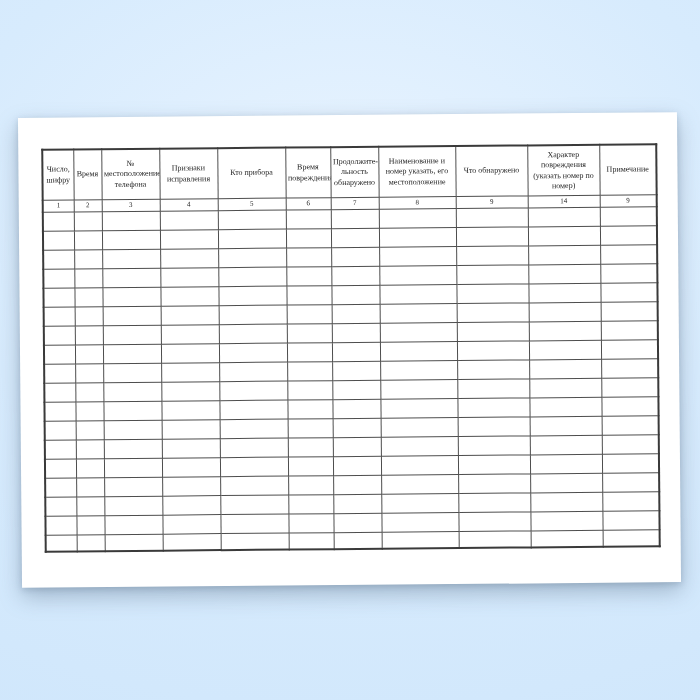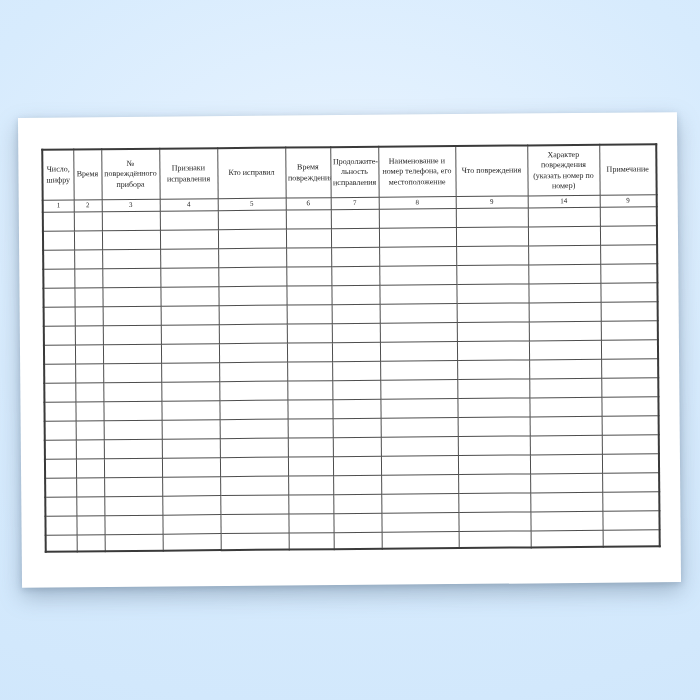--- a/index.html
+++ b/index.html
@@ -77,27 +77,27 @@
       <col style="width:48px">
         <col style="width:77px">
         <col style="width:72px">
       <col style="width:72px">
         <col style="width:57px">
     </colgroup>
     <thead>
       <tr class="header-row">
         <th>Число, шифру</th>
         <th>Время</th>
-        <th>№ повреждённого прибора</th>
+        <th>№ местоположение телефона</th>
         <th>Признаки исправления</th>
-        <th>Кто исправил</th>
+        <th>Кто прибора</th>
         <th>Время повреждения</th>
-        <th>Продолжите-льность исправления</th>
-        <th>Наименование и номер телефона, его местоположение</th>
-        <th>Что повреждения</th>
+        <th>Продолжите-льность обнаружено</th>
+        <th>Наименование и номер указать, его местоположение</th>
+        <th>Что обнаружено</th>
         <th>Характер повреждения (указать номер по номер)</th>
         <th>Примечание</th>
       </tr>
       <tr class="number-row">
         <td>1</td>
         <td>2</td>
         <td>3</td>
         <td>4</td>
         <td>5</td>
         <td>6</td>

